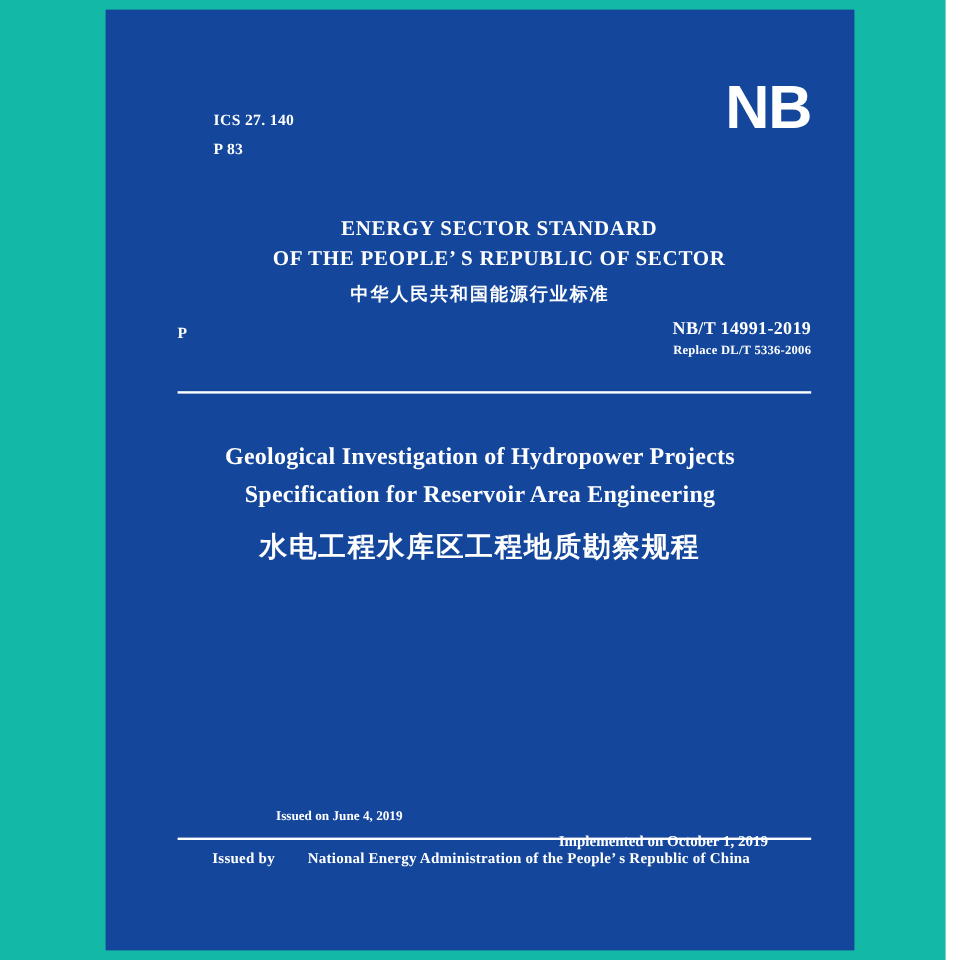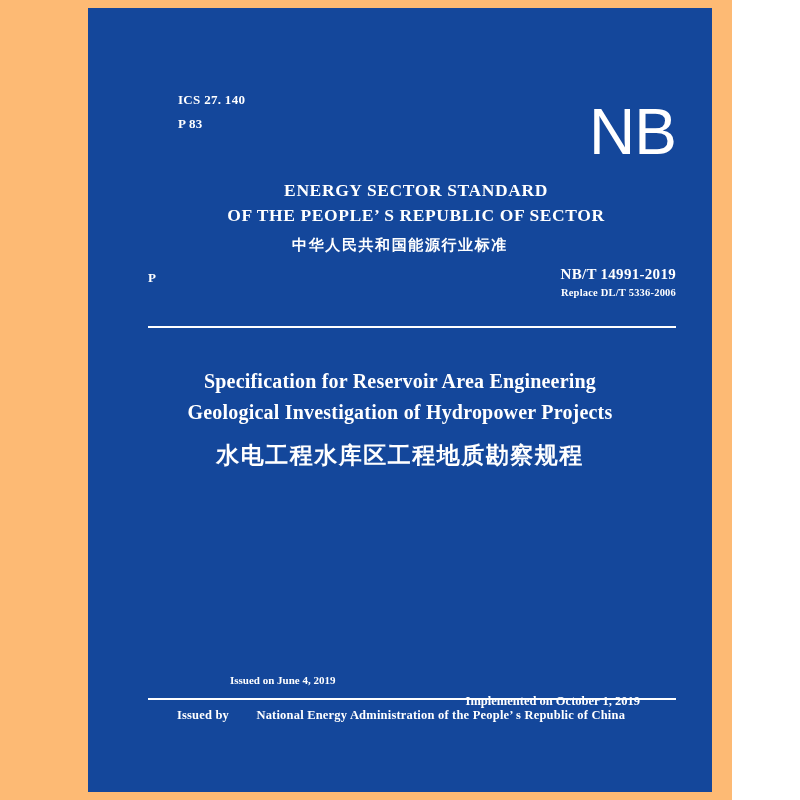--- a/index.html
+++ b/index.html
@@ -7,23 +7,23 @@
     padding: 0;
     background: #ffffff;
     width: 800px;
     height: 800px;
     overflow: hidden;
     font-family: "Liberation Serif", serif;
   }
 
   #page {
     position: relative;
-    width: 732px;
+    width: 788px;
     height: 800px;
-    background: #fdba74;
+    background: #14b8a6;
   }
 
   
   .cover {
     position: absolute;
     left: 88px;
     top: 8px;
     width: 624px;
     height: 784px;
     background: #14479b;
@@ -40,26 +40,25 @@
     line-height: 1.85;
     letter-spacing: .3px;
   }
 
   
   .nb-logo {
     position: absolute;
     right: 36px;
     top: 56px;
     font-family: "Liberation Sans", sans-serif;
-    font-weight: normal;
-    font-size: 64px;
+    font-weight: bold;
+    font-size: 51px;
     line-height: 1;
     letter-spacing: -1px;
     color: #ffffff;
-    margin-top: 36px;
   }
 
   
   .headline {
     position: absolute;
     left: 0;
     right: 0;
     top: 170px;
     text-align: center;
   }
@@ -206,22 +205,22 @@
       <div class="p-mark">P</div>
       <div class="num">
         <div class="main">NB/T 14991-2019</div>
         <div class="replace">Replace DL/T 5336-2006</div>
       </div>
     </div>
 
     <div class="rule rule-top"></div>
 
     <div class="title-block">
+      <div class="en">Geological Investigation of Hydropower Projects</div>
       <div class="en">Specification for Reservoir Area Engineering</div>
-      <div class="en">Geological Investigation of Hydropower Projects</div>
       <div class="zh">水电工程水库区工程地质勘察规程</div>
     </div>
 
     <div class="dates">
       <div class="issued">Issued on June 4, 2019</div>
       <div class="implemented">Implemented on October 1, 2019</div>
     </div>
 
     <div class="rule rule-bottom"></div>
 

